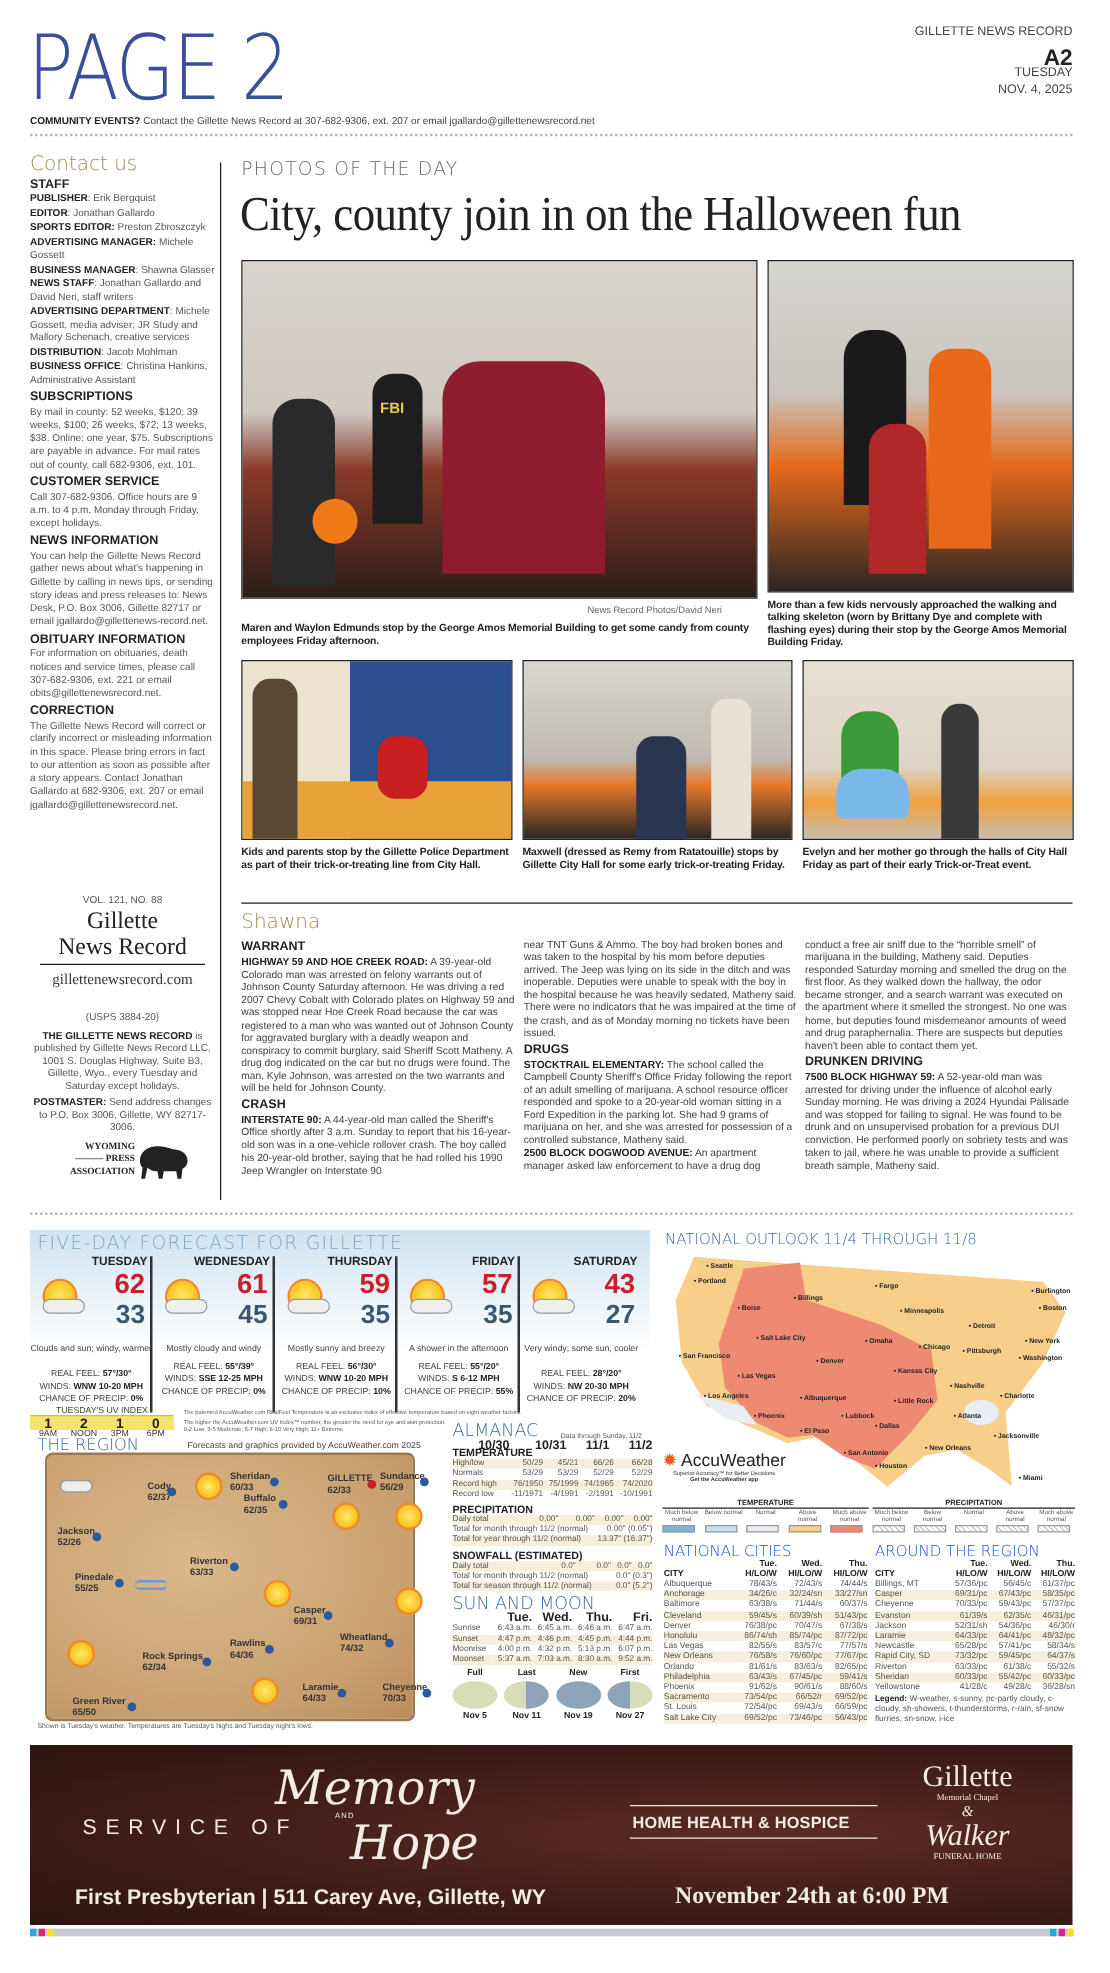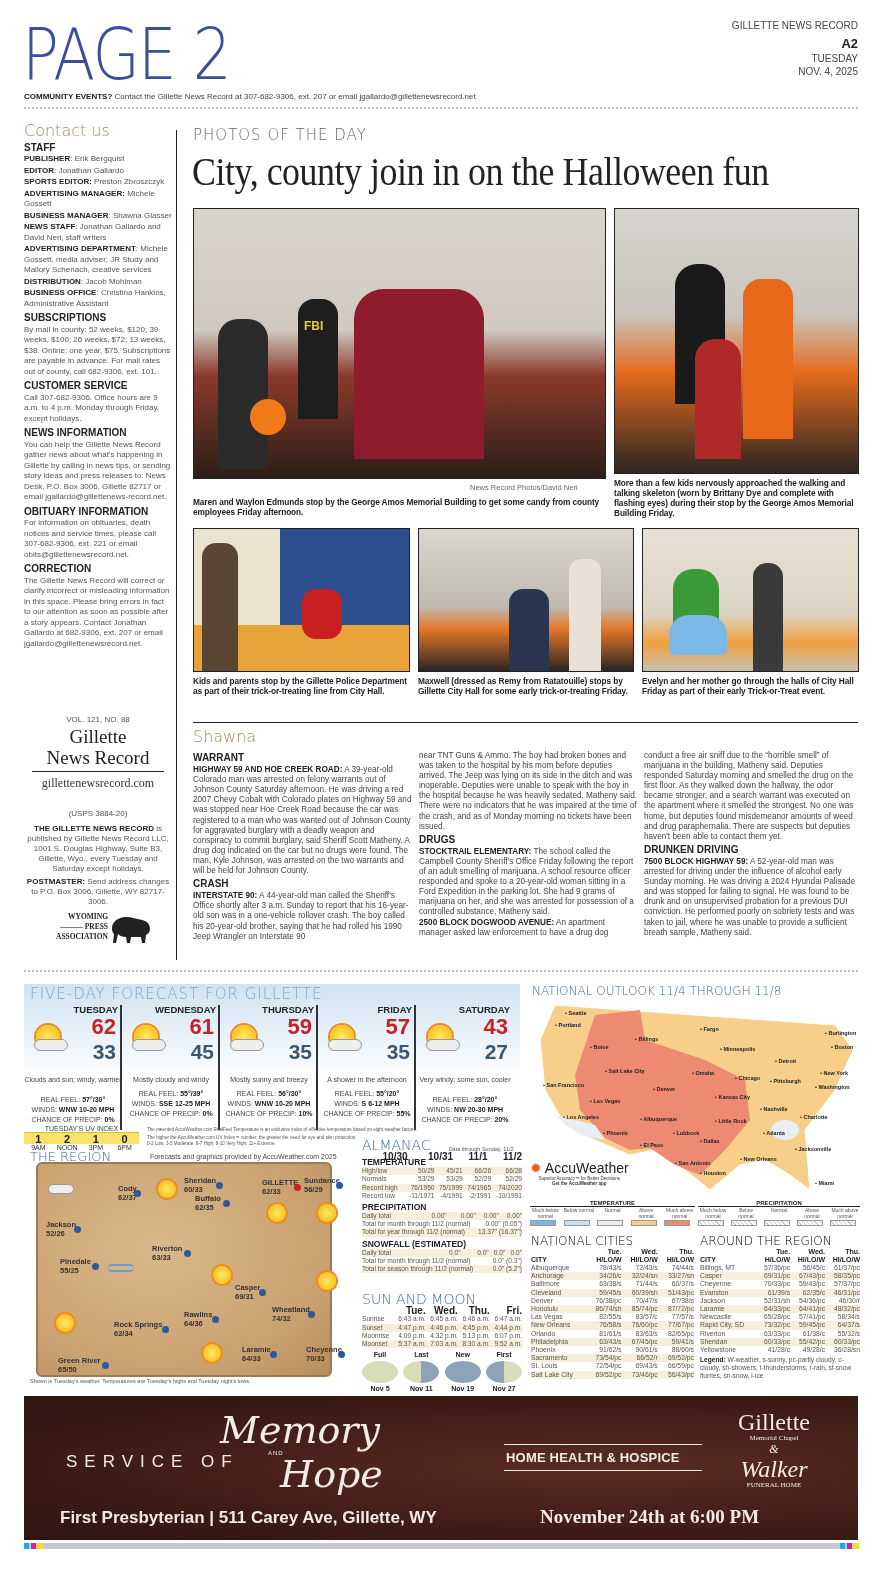--- a/index.html
+++ b/index.html
@@ -75,21 +75,21 @@
 #nat-title{left:532px;top:984px;font-family:"DejaVu Sans",sans-serif;font-weight:200;font-size:12px;color:#3a6aa0}
 #usmap{left:535px;top:1000px;width:325px;height:195px}
 .aw{left:530px;top:1160px}
 .aw .logo{font-family:"Liberation Sans",sans-serif;font-size:14px;color:#222}
 .aw .logo span{color:#f05a22}
 .aw .tag{font-size:4.5px;color:#333;text-align:center}
 .legend{font-size:5px;color:#555;text-align:center}
 .legend .row{display:flex;gap:3px}
 .legend .sw{width:26px;height:6px;border:1px solid #999}
 .tbl{font-size:6.8px;color:#555;line-height:8.2px}
-.tbl h5{font-family:"DejaVu Sans",sans-serif;font-weight:200;font-size:12px;color:#000000;line-height:14px}
+.tbl h5{font-family:"DejaVu Sans",sans-serif;font-weight:200;font-size:12px;color:#1d4ed8;line-height:14px}
 .tbl table{width:100%;border-collapse:collapse}
 .tbl th{font-size:7px;color:#222;text-align:right;line-height:8px}
 .tbl th:first-child{text-align:left}
 .tbl td{text-align:right;padding:0;white-space:nowrap}
 .tbl td:first-child{text-align:left}
 .tbl tr:nth-child(even) td{background:#f6efdc}
 .tbl .lg{font-size:6.6px;line-height:8px;margin-top:2px}
 .tbl .lg b{color:#222}
 
 #ad{left:24px;top:1396px;width:834px;height:144px;background:radial-gradient(ellipse at 70% 50%,#5a2c22,#3a1a14 70%,#2e1410);color:#f3ece4}
@@ -104,21 +104,21 @@
 .ad-gil{position:absolute;left:690px;top:14px;width:120px;text-align:center;font-family:"Liberation Serif",serif}
 .ad-date{position:absolute;left:516px;top:110px;font-family:"Liberation Serif",serif;font-weight:bold;font-size:19px}
 .regbar{left:24px;top:1543px;width:834px;height:6px;background:#c8c8d0}
 .reg{position:absolute;top:1543px;width:5px;height:6px}
 </style>
 </head>
 <body>
 
 <div class="abs" id="masthead-title">PAGE 2</div>
 <div class="abs meta-right" style="top:20px;font-size:10px;">GILLETTE NEWS RECORD</div>
-<div class="abs meta-right" style="top:36px;font-size:13px;font-weight:bold;color:#222;">A2</div>
+<div class="abs meta-right" style="top:36px;font-size:18px;font-weight:bold;color:#222;">A2</div>
 <div class="abs meta-right" style="top:53px;font-size:10px;">TUESDAY</div>
 <div class="abs meta-right" style="top:66px;font-size:10px;">NOV. 4, 2025</div>
 <div class="abs" id="community"><b>COMMUNITY EVENTS?</b><span> Contact the Gillette News Record at 307-682-9306, ext. 207 or email jgallardo@gillettenewsrecord.net</span></div>
 <div class="abs dots" style="left:24px;top:107px;width:834px;"></div>
 
 <div class="abs" id="sidebar">
   <h2 class="contact">Contact us</h2>
   <h3>STAFF</h3>
   <div id="staff-list">
       <p><b>PUBLISHER</b><span>: </span><span>Erik Bergquist</span></p>
@@ -495,21 +495,21 @@
         <tr>
           <td colspan="3">Total for month through 11/2 (normal)</td>
           <td colspan="2">0.0" (0.3")</td>
         </tr>
   <tr>
           <td colspan="3">Total for season through 11/2 (normal)</td>
           <td colspan="2">0.0" (5.2")</td>
         </tr>
       </tbody>
     </table>
-  <h5 style="margin-top:18px">SUN AND MOON</h5>
+  <h5 style="margin-top:2px">SUN AND MOON</h5>
   <table id="sunmoon">
       <tbody>
         <tr>
           <th></th>
           <th>Tue.</th>
           <th>Wed.</th>
           <th>Thu.</th>
           <th>Fri.</th>
         </tr>
         <tr>

